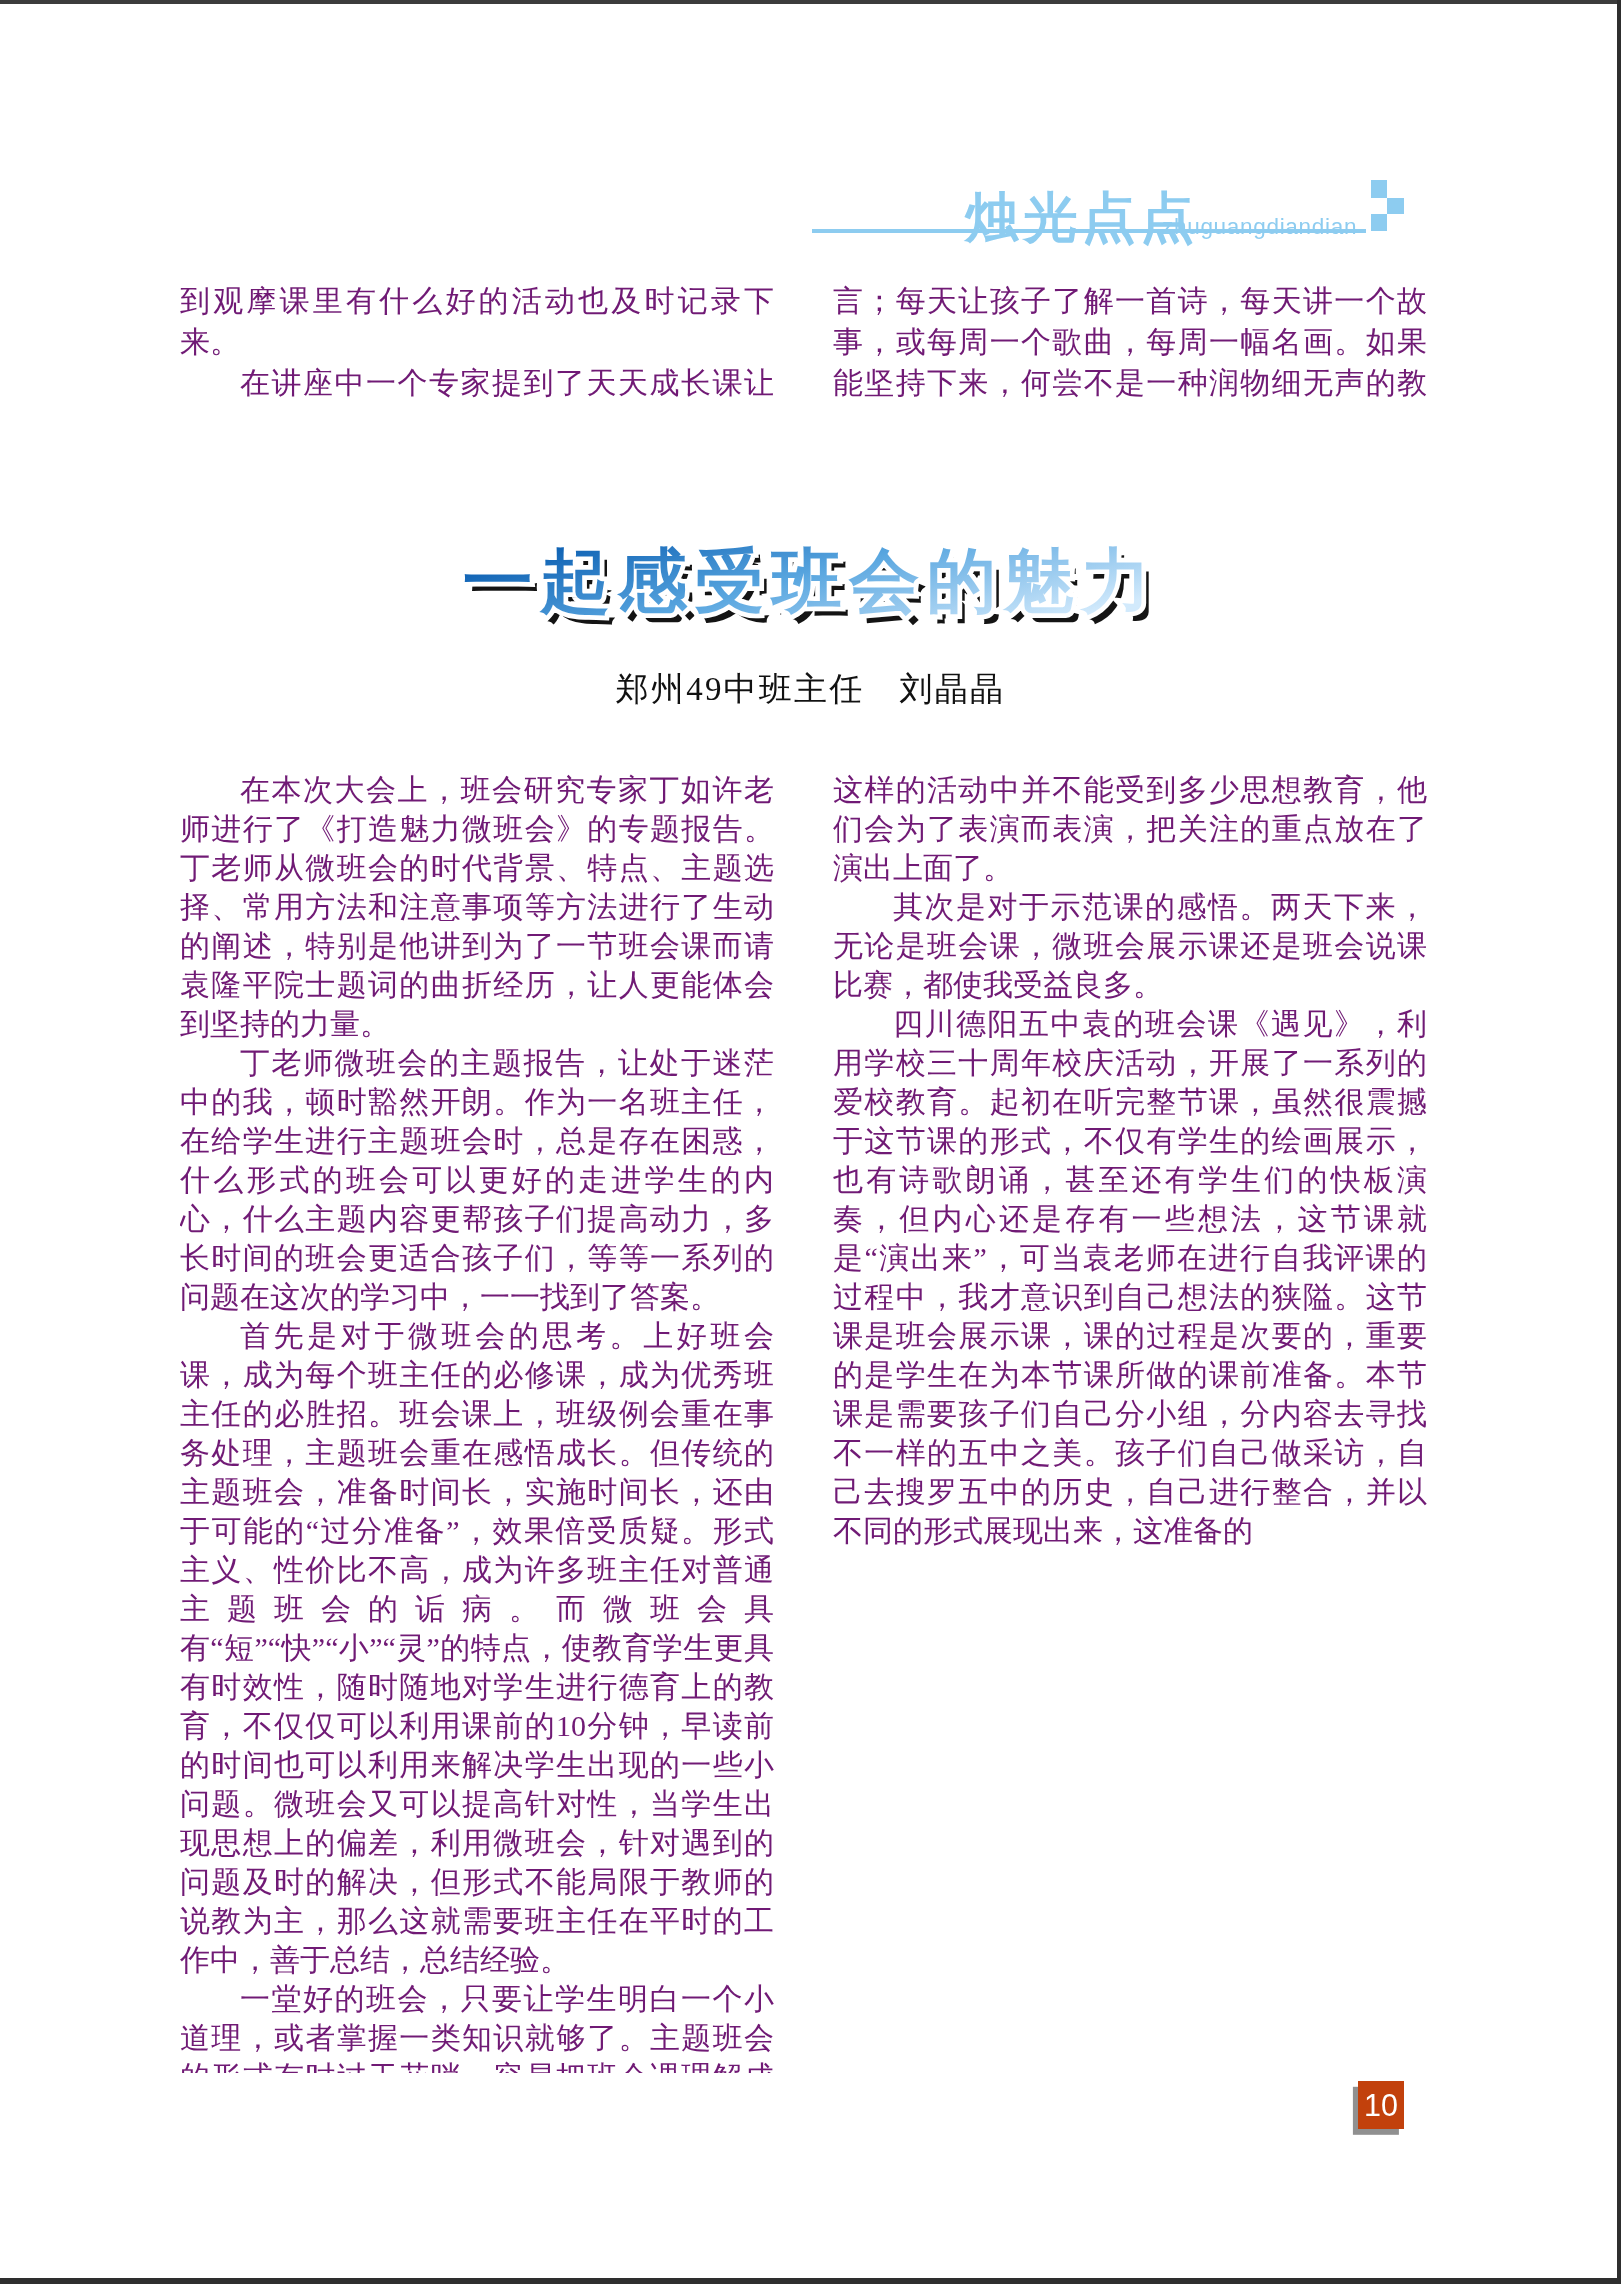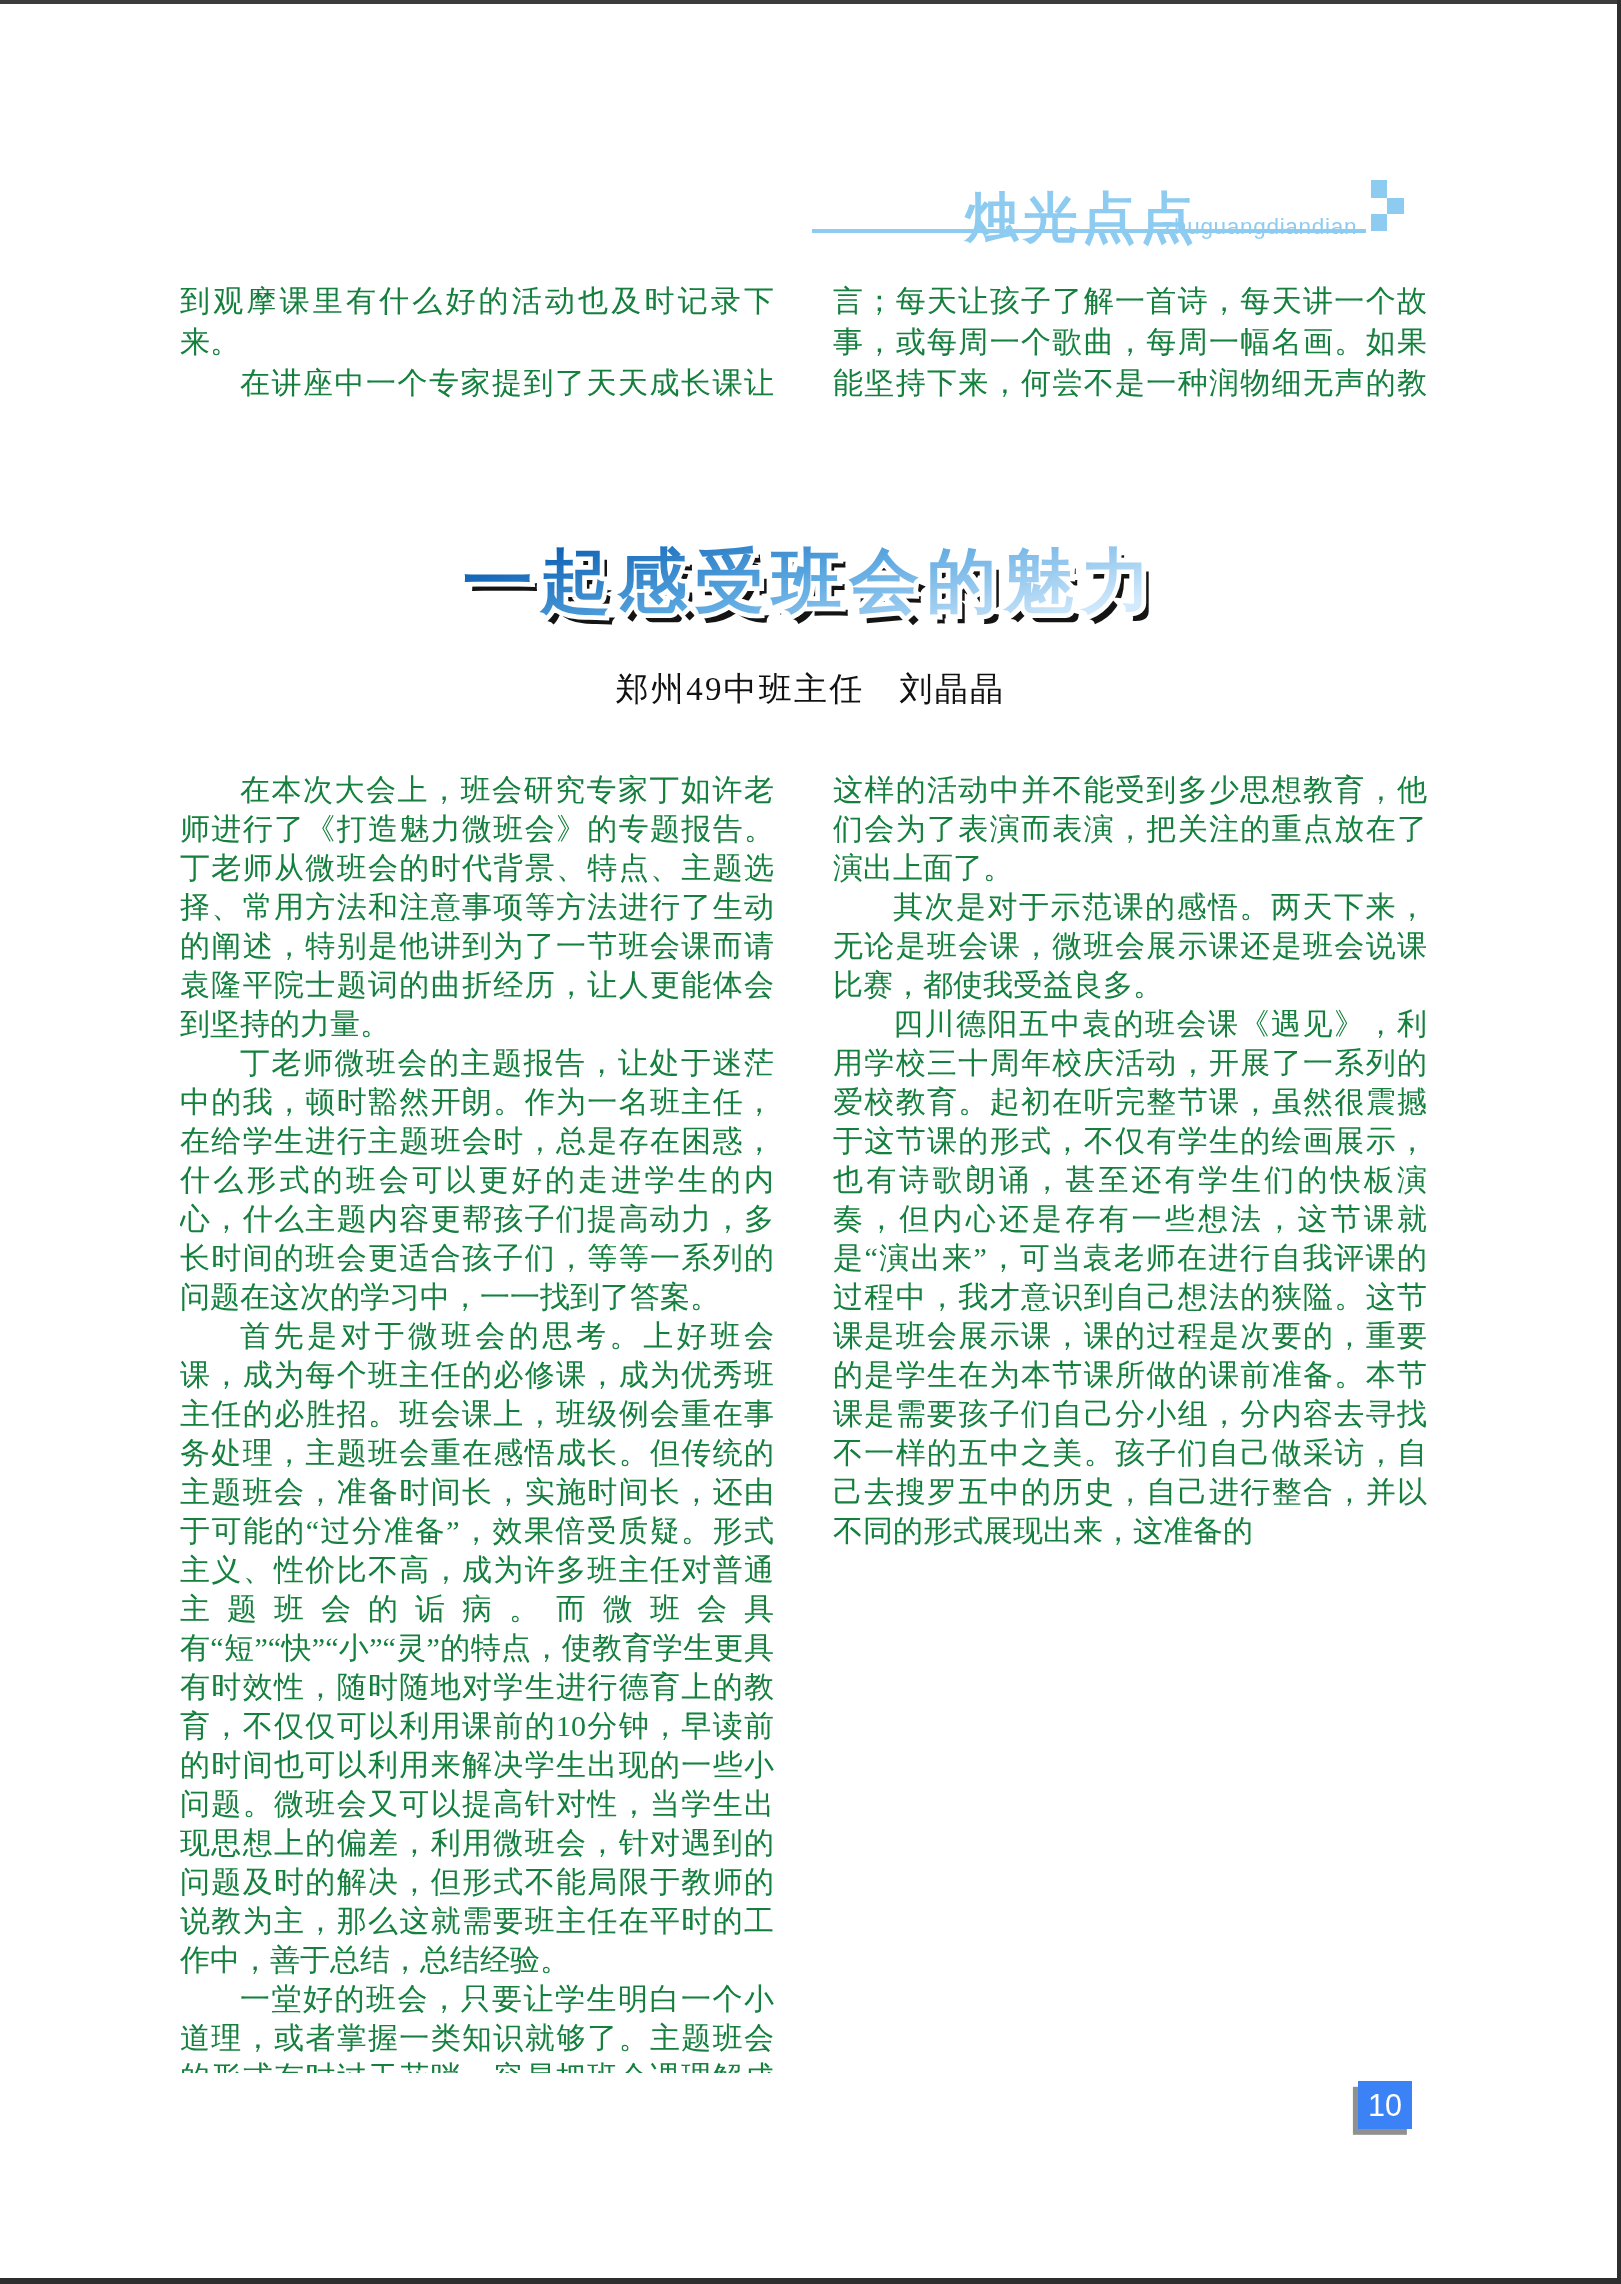--- a/index.html
+++ b/index.html
@@ -26,21 +26,21 @@
   .header-underline{position:absolute;left:812px;top:229px;width:554px;height:3.6px;background:#8dccf0;}
   .pixel-decoration{position:absolute;left:1371px;top:180px;width:33px;height:52px;}
   .pixel-cell{position:absolute;background:#8dccf0;}
   .pixel-cell.c1{left:0;top:0;width:16px;height:18px;}
   .pixel-cell.c2{left:16px;top:18px;width:17.4px;height:16px;}
   .pixel-cell.c3{left:0;top:34px;width:16px;height:17.4px;}
 
   
   .col{
     position:absolute;width:594px;text-align:justify;
-    color:#15803d;overflow:hidden;
+    color:#701a75;overflow:hidden;
   }
   .col .para{margin:0;}
   .col .para.indent{text-indent:2em;}
   .intro-col{top:280px;height:128px;font-size:30px;line-height:41px;}
   .intro-left{left:180px;}
   .intro-right{left:833px;}
   .body-col{top:770px;height:1303px;font-size:30px;line-height:39px;}
   .body-left{left:180px;}
   .body-right{left:833px;}
 
@@ -59,22 +59,22 @@
     -webkit-background-clip:text;background-clip:text;color:transparent;
   }
 
   .byline{
     position:absolute;left:0;top:667px;width:1621px;text-align:center;
     font-size:33px;letter-spacing:2.2px;color:#111111;white-space:nowrap;
   }
 
   
   .page-badge{
-    position:absolute;left:1358px;top:2081px;width:54px;height:48px;
-    background:#3b82f6;box-shadow:-5.1px 5.8px 0 #909090;
+    position:absolute;left:1358px;top:2081px;width:46px;height:48px;
+    background:#c2410c;box-shadow:-5.1px 5.8px 0 #909090;
     display:flex;align-items:center;justify-content:center;
     font-family:"Liberation Sans","DejaVu Sans",sans-serif;
     font-size:30.5px;color:#ffffff;
   }
 </style>
 </head>
 <body>
 
 <div class="border-top"></div>
 <div class="border-right"></div>

